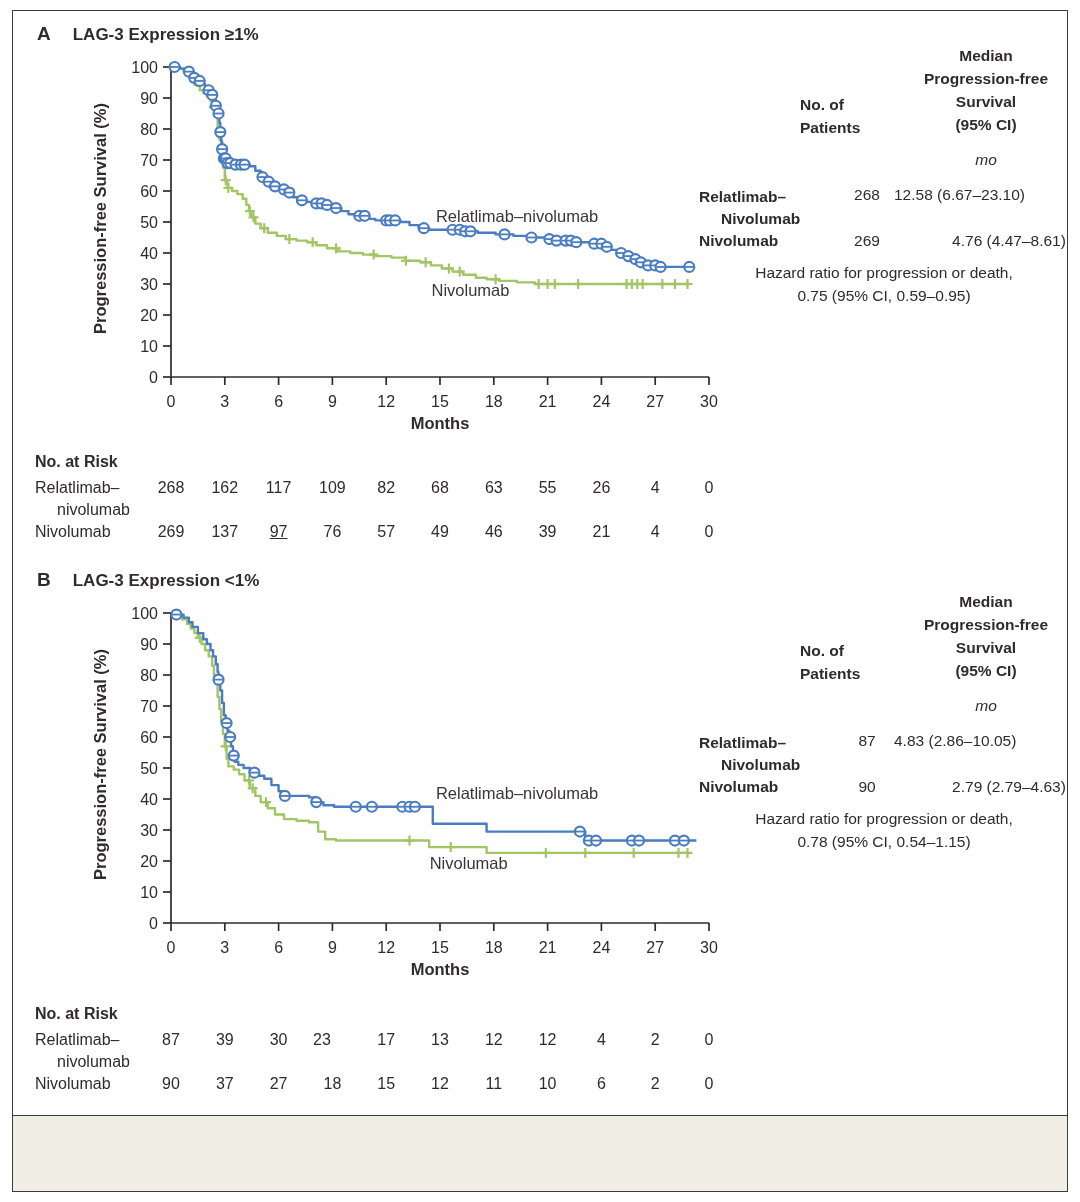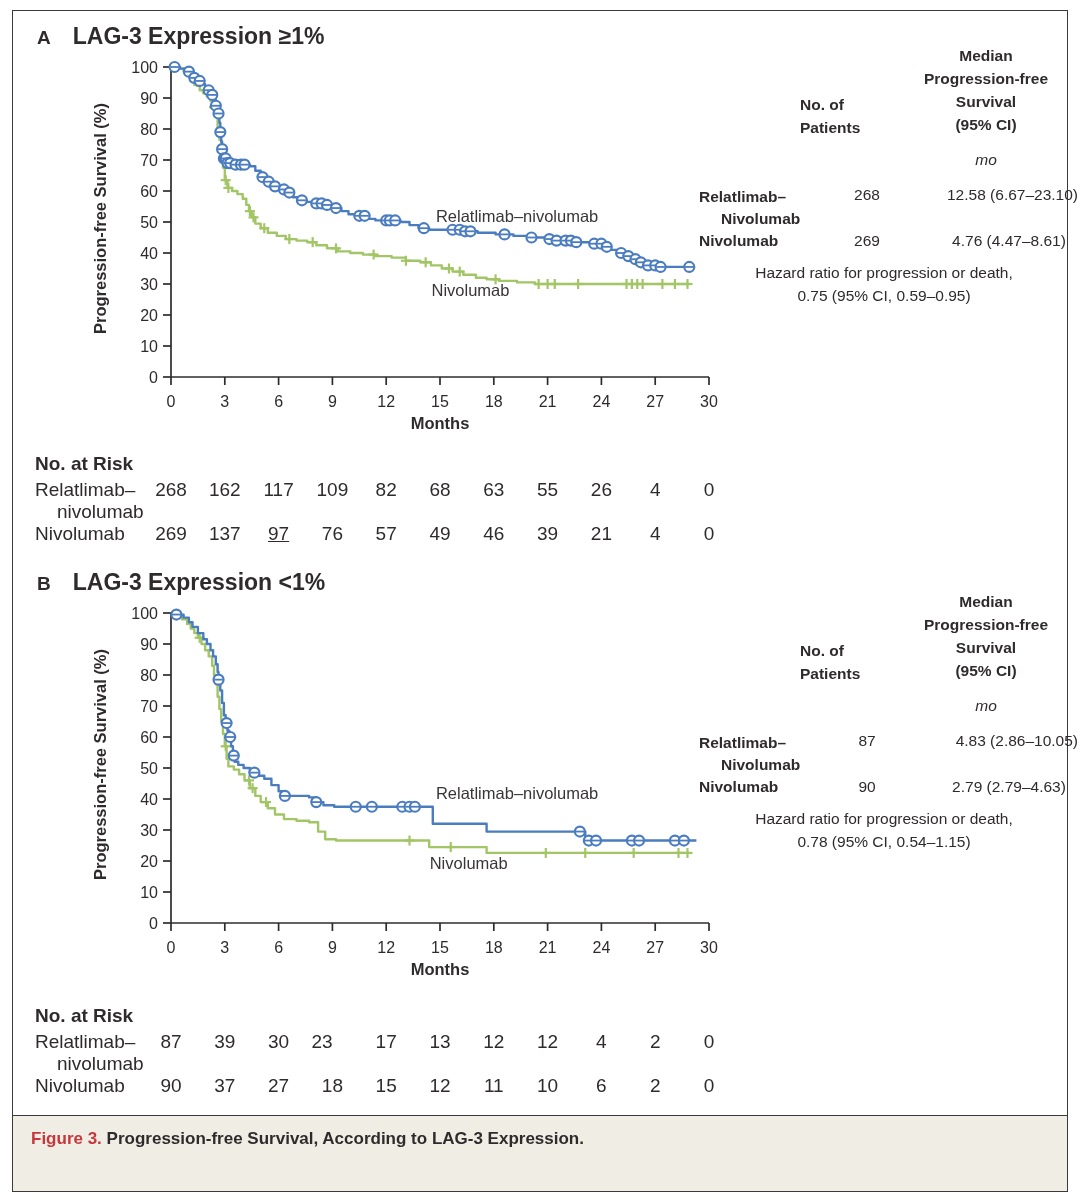--- a/index.html
+++ b/index.html
@@ -3,41 +3,41 @@
 <meta charset="utf-8">
 <style>
   html,body{margin:0;padding:0;background:#fff;}
   body{width:1080px;height:1202px;font-family:"Liberation Sans",sans-serif;color:#2f2b2c;overflow:hidden;}
   #figure{position:absolute;left:12px;top:10px;width:1054px;height:1180px;border:1.7px solid #3a3a3a;background:#fff;}
   .panel{position:absolute;left:0;right:0;height:546px;}
   .panel-a{top:0;}
   .panel-b{top:546px;}
   .panel-head{position:absolute;top:12px;left:24px;display:flex;gap:22px;align-items:baseline;}
   .panel-letter{font-weight:bold;font-size:19px;}
-  .panel-title{font-weight:bold;font-size:23px;}
+  .panel-title{font-weight:bold;font-size:17px;}
   .chart{position:absolute;top:40px;left:0;width:1054px;height:430px;}
   svg text{font-family:"Liberation Sans",sans-serif;}
   .tick{font-size:16px;fill:#2f2b2c;}
   .curve-label{font-size:16.5px;fill:#3a3637;}
   .ylab{position:absolute;left:-78px;top:198px;width:330px;text-align:center;transform:rotate(-90deg);font-weight:bold;font-size:16.5px;}
   .months{position:absolute;top:403px;left:158px;width:538px;text-align:center;font-weight:bold;font-size:16.5px;}
   .stats{position:absolute;top:0;left:0;right:0;height:300px;font-size:15.5px;}
   .stats div{position:absolute;}
   .col-patients{left:787px;top:82px;width:134px;text-align:left;font-weight:bold;line-height:23px;}
   .col-median{left:883px;top:33px;width:180px;text-align:center;font-weight:bold;line-height:23px;}
   .unit{left:883px;top:140px;width:180px;text-align:center;font-style:italic;}
   .r1-name{left:686px;top:175px;font-weight:bold;line-height:22px;}
   .r1-name .indent{padding-left:22px;}
   .r1-n{left:787px;top:175px;width:134px;text-align:center;}
-  .r1-med{left:881px;top:175px;width:184px;text-align:right;}
+  .r1-med{left:881px;top:175px;width:184px;text-align:left;}
   .r2-name{left:686px;top:221px;font-weight:bold;}
   .r2-n{left:787px;top:221px;width:134px;text-align:center;}
   .r2-med{left:904px;top:221px;width:184px;text-align:center;}
   .hazard{left:676px;top:250px;width:390px;text-align:center;line-height:23px;}
-  .risk-block{position:absolute;left:0;right:0;top:440px;height:100px;font-size:19px;}
+  .risk-block{position:absolute;left:0;right:0;top:440px;height:100px;font-size:16px;}
   .panel-b .risk-block{top:446px;}
   .risk-header{position:absolute;left:22px;top:2px;font-weight:bold;}
   .risk-l{position:absolute;}
   .rl-r1l1{left:22px;top:28px;}
   .rl-r1l2{left:44px;top:50px;}
   .rl-r2{left:22px;top:72px;}
   .risk-row{position:absolute;left:0;right:0;height:20px;}
   .rr1{top:28px;}
   .rr2{top:72px;}
   .rv{position:absolute;width:54px;text-align:center;top:0;}
@@ -521,19 +521,15 @@
           <span class="rv" style="left: 453.8px;">11</span>
           <span class="rv" style="left: 507.6px;">10</span>
           <span class="rv" style="left: 561.4px;">6</span>
           <span class="rv" style="left: 615.2px;">2</span>
           <span class="rv" style="left: 669px;">0</span>
         </div>
     </div>
   </div>
 
   <div class="caption">
-    <div class="cap-line1">
-      <span class="cap-label">Figure 3.</span>
-      <span>Progression-free Survival, According to LAG-3 Expression.</span>
-    </div>
   </div>
 
 </div>
 
 </body></html>

